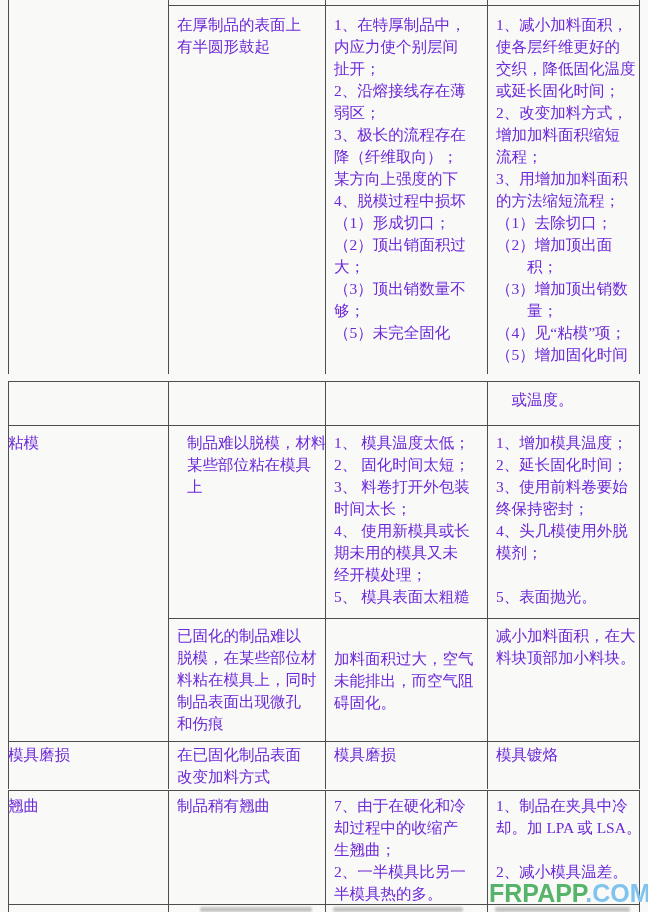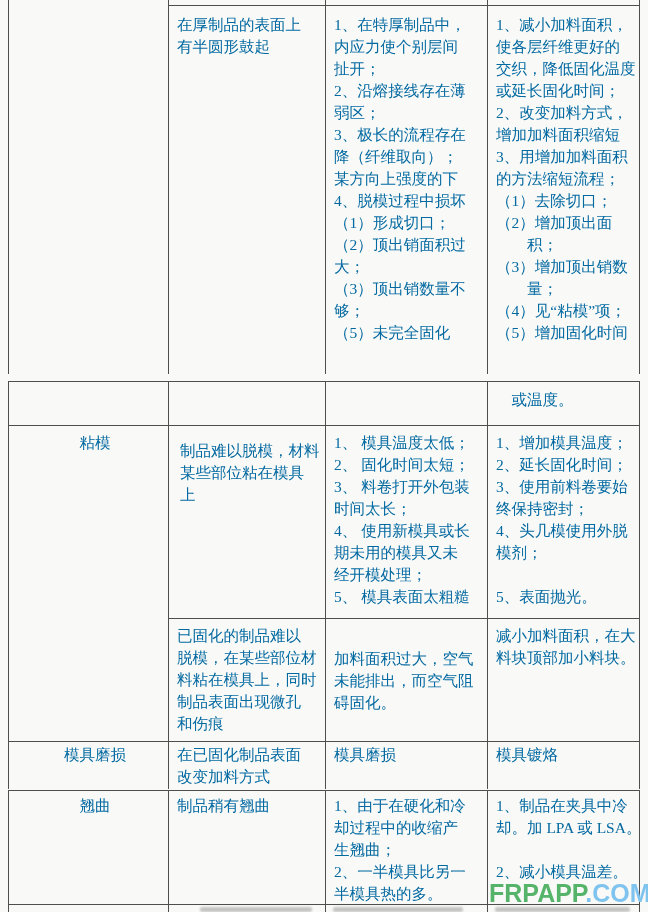--- a/index.html
+++ b/index.html
@@ -2,23 +2,23 @@
 <html><head>
 <meta charset="utf-8">
 <style>
   html,body{margin:0;padding:0;}
   body{width:648px;height:912px;overflow:hidden;background:#f7f7f5;
        font-family:"Liberation Serif","DejaVu Serif",serif;}
   .page{position:relative;width:648px;height:912px;background:#f9f9f7;overflow:hidden;color:#2d2d2d;}
   .bl{position:absolute;background:#4e4e4e;}
   .bl.v{width:1px;}
   .bl.h{height:1px;}
-  .cell{position:absolute;font-size:15.5px;color:#0369a1;}
+  .cell{position:absolute;font-size:15.5px;color:#6d28d9;}
   .cell .line{min-height:22px;line-height:22px;white-space:pre;}
-  .cell.center{text-align:center;margin-left:7px;}
+  .cell.center{}
   .sliver{position:absolute;height:5px;background:#9a9a9a;opacity:.55;filter:blur(1px);border-radius:2px;}
   .watermark{position:absolute;left:489px;top:879px;font-family:"Liberation Sans","DejaVu Sans",sans-serif;
              font-weight:bold;font-size:25px;letter-spacing:0px;white-space:nowrap;}
 </style>
 </head>
 <body>
 
 <div class="page">
 
   <div class="bl v" style="left:8px;top:0;height:374px"></div>
@@ -68,37 +68,38 @@
         <div class="line">够；</div>
         <div class="line">（5）未完全固化</div>
       </div>
       <div class="cell" style="left: 496px; top: 14px; width: 138px;">
         <div class="line">1、减小加料面积，</div>
         <div class="line">使各层纤维更好的</div>
         <div class="line">交织，降低固化温度</div>
         <div class="line">或延长固化时间；</div>
         <div class="line">2、改变加料方式，</div>
         <div class="line">增加加料面积缩短</div>
+        <div class="line">流程；</div>
         <div class="line">3、用增加加料面积</div>
         <div class="line">的方法缩短流程；</div>
         <div class="line">（1）去除切口；</div>
         <div class="line">（2）增加顶出面</div>
         <div class="line">　　积；</div>
         <div class="line">（3）增加顶出销数</div>
         <div class="line">　　量；</div>
         <div class="line">（4）见“粘模”项；</div>
         <div class="line">（5）增加固化时间</div>
       </div>
       <div class="cell" style="left: 496px; top: 389px; width: 138px;">
         <div class="line">　或温度。</div>
       </div>
       <div class="cell center" style="left: 8px; top: 432px; width: 160px;">
         <div class="line">粘模</div>
       </div>
-      <div class="cell" style="left: 180px; top: 432px; width: 142px; margin-top: 8px;">
+      <div class="cell" style="left: 187px; top: 432px; width: 142px;">
         <div class="line">制品难以脱模，材料</div>
         <div class="line">某些部位粘在模具</div>
         <div class="line">上</div>
       </div>
       <div class="cell" style="left: 334px; top: 432px; width: 147px;">
         <div class="line">1、 模具温度太低；</div>
         <div class="line">2、 固化时间太短；</div>
         <div class="line">3、 料卷打开外包装</div>
         <div class="line">时间太长；</div>
         <div class="line">4、 使用新模具或长</div>
@@ -145,21 +146,21 @@
       <div class="cell" style="left: 496px; top: 744px; width: 138px;">
         <div class="line">模具镀烙</div>
       </div>
       <div class="cell center" style="left: 8px; top: 795px; width: 160px;">
         <div class="line">翘曲</div>
       </div>
       <div class="cell" style="left: 177px; top: 795px; width: 142px;">
         <div class="line">制品稍有翘曲</div>
       </div>
       <div class="cell" style="left: 334px; top: 795px; width: 147px;">
-        <div class="line">1、由于在硬化和冷</div>
+        <div class="line">7、由于在硬化和冷</div>
         <div class="line">却过程中的收缩产</div>
         <div class="line">生翘曲；</div>
         <div class="line">2、一半模具比另一</div>
         <div class="line">半模具热的多。</div>
       </div>
       <div class="cell" style="left: 496px; top: 795px; width: 138px;">
         <div class="line">1、制品在夹具中冷</div>
         <div class="line">却。加 LPA 或 LSA。</div>
         <div class="line"></div>
         <div class="line">2、减小模具温差。</div>

